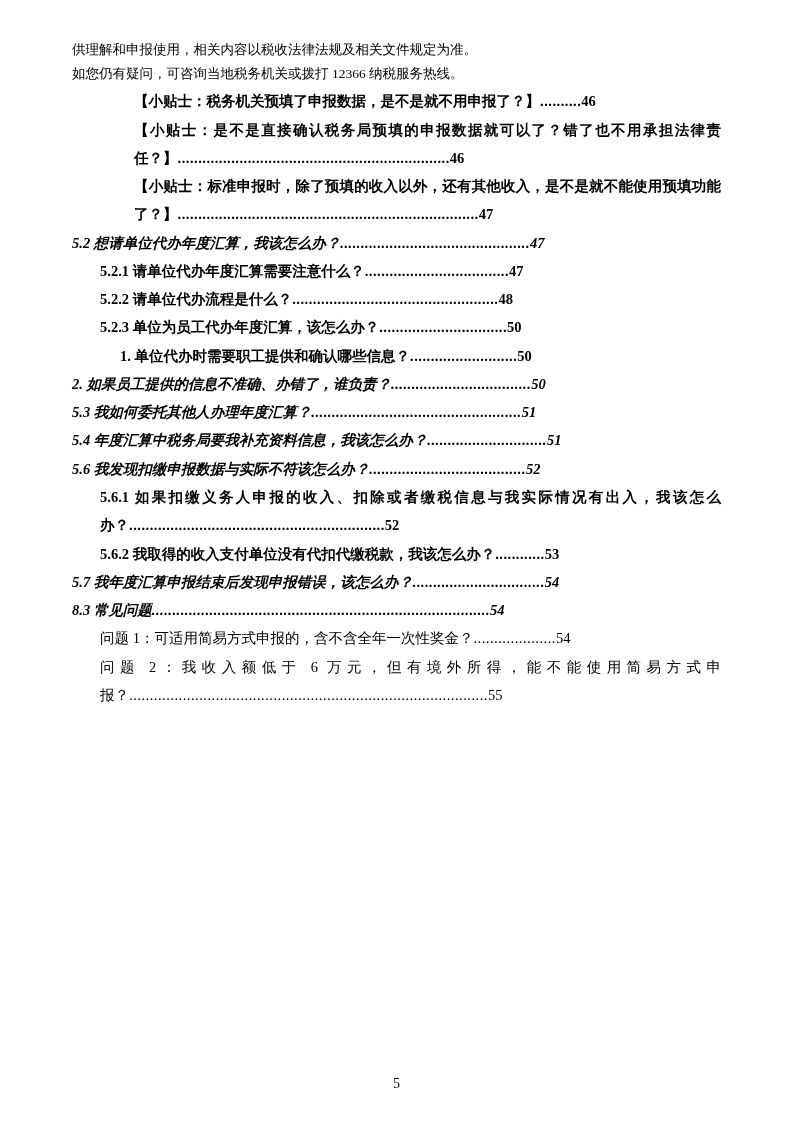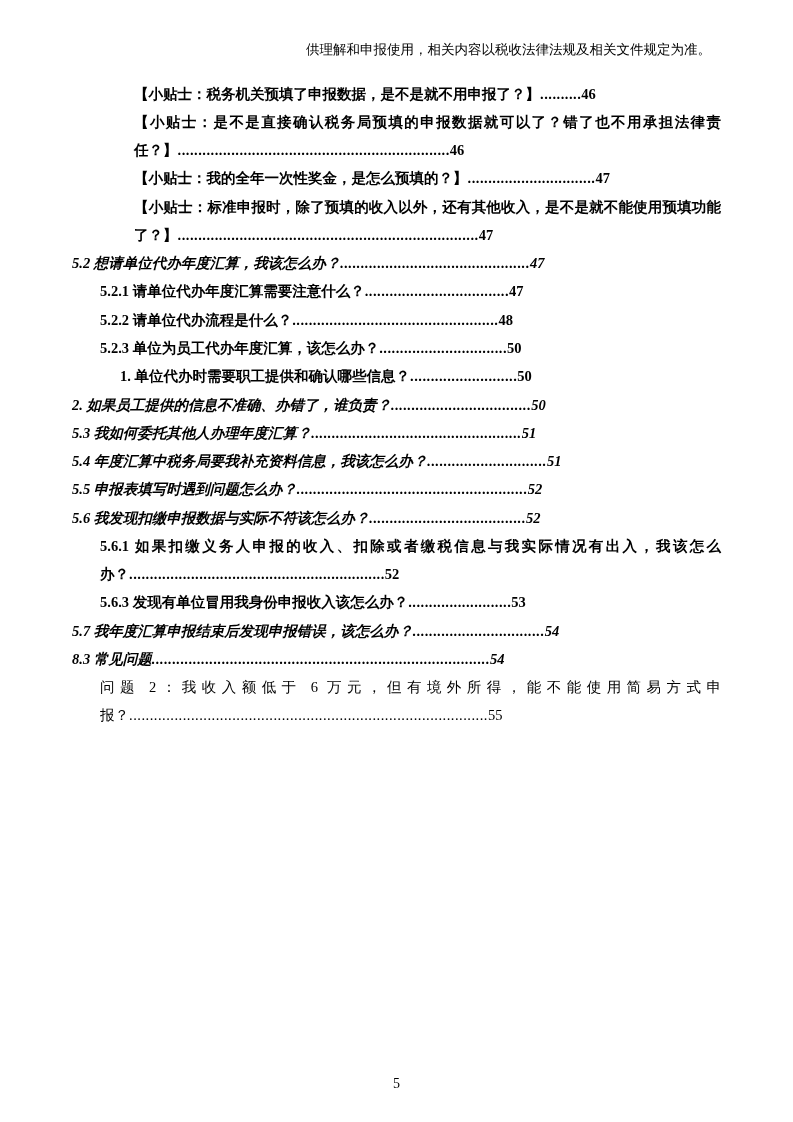--- a/index.html
+++ b/index.html
@@ -15,25 +15,25 @@
     position: relative;
   }
   .page {
     width: 793px;
     height: 1122px;
     box-sizing: border-box;
     padding: 38px 72px 30px 72px;
     position: relative;
   }
   .header {
-    text-align: right;
+    text-align: left;
     font-size: 13.5px;
     line-height: 1.75;
     color: #000;
-    margin-bottom: 18px;
+    margin-bottom: 2px;
     padding-right: 10px;
   }
   .header div {
     white-space: nowrap;
   }
   .toc {
     margin-top: 0;
   }
   .toc-entry {
     display: block;
@@ -74,39 +74,39 @@
     text-justify: inter-character;
   }
 </style>
 </head>
 <body>
 
 <div class="page">
 
   <div class="header">
     <div>供理解和申报使用，相关内容以税收法律法规及相关文件规定为准。</div>
+    <div>如您仍有疑问，可咨询当地税务机关或拨打 12366 纳税服务热线。</div>
   </div>
 
   <div class="toc" id="toc-container">
       <div class="toc-entry tip bold just"><span class="txt">【小贴士：税务机关预填了申报数据，是不是就不用申报了？】</span><span class="dots">..........</span><span class="pg">46</span></div>
       <div class="toc-entry tip bold just"><span class="txt">【小贴士：是不是直接确认税务局预填的申报数据就可以了？错了也不用承担法律责任？】</span><span class="dots">..................................................................</span><span class="pg">46</span></div>
-      <div class="toc-entry tip bold just"><span class="txt">【小贴士：我的全年一次性奖金，是怎么预填的？】</span><span class="dots">...............................</span><span class="pg">47</span></div>
       <div class="toc-entry tip bold just"><span class="txt">【小贴士：标准申报时，除了预填的收入以外，还有其他收入，是不是就不能使用预填功能了？】</span><span class="dots">.........................................................................</span><span class="pg">47</span></div>
       <div class="toc-entry lvl0 bold just"><span class="txt">5.2 想请单位代办年度汇算，我该怎么办？</span><span class="dots">..............................................</span><span class="pg">47</span></div>
       <div class="toc-entry lvl1 bold just"><span class="txt">5.2.1 请单位代办年度汇算需要注意什么？</span><span class="dots">...................................</span><span class="pg">47</span></div>
       <div class="toc-entry lvl1 bold just"><span class="txt">5.2.2 请单位代办流程是什么？</span><span class="dots">..................................................</span><span class="pg">48</span></div>
       <div class="toc-entry lvl1 bold just"><span class="txt">5.2.3 单位为员工代办年度汇算，该怎么办？</span><span class="dots">...............................</span><span class="pg">50</span></div>
       <div class="toc-entry lvl2 bold just"><span class="txt">1. 单位代办时需要职工提供和确认哪些信息？</span><span class="dots">..........................</span><span class="pg">50</span></div>
       <div class="toc-entry lvl0 bold just"><span class="txt">2. 如果员工提供的信息不准确、办错了，谁负责？</span><span class="dots">..................................</span><span class="pg">50</span></div>
       <div class="toc-entry lvl0 bold just"><span class="txt">5.3 我如何委托其他人办理年度汇算？</span><span class="dots">...................................................</span><span class="pg">51</span></div>
       <div class="toc-entry lvl0 bold just"><span class="txt">5.4 年度汇算中税务局要我补充资料信息，我该怎么办？</span><span class="dots">.............................</span><span class="pg">51</span></div>
-      <div class="toc-entry lvl0 bold just"><span class="txt">5.5 申报表填写时遇到问题怎么办？</span><span class="dots">........................................................</span><span class="pg">52</span></div>
       <div class="toc-entry lvl0 bold just"><span class="txt">5.6 我发现扣缴申报数据与实际不符该怎么办？</span><span class="dots">......................................</span><span class="pg">52</span></div>
       <div class="toc-entry lvl1 bold just"><span class="txt">5.6.1 如果扣缴义务人申报的收入、扣除或者缴税信息与我实际情况有出入，我该怎么办？</span><span class="dots">..............................................................</span><span class="pg">52</span></div>
-      <div class="toc-entry lvl1 bold just"><span class="txt">5.6.3 发现有单位冒用我身份申报收入该怎么办？</span><span class="dots">.........................</span><span class="pg">53</span></div>
+      <div class="toc-entry lvl1 bold just"><span class="txt">5.6.2 我取得的收入支付单位没有代扣代缴税款，我该怎么办？</span><span class="dots">............</span><span class="pg">53</span></div>
       <div class="toc-entry lvl0 bold just"><span class="txt">5.7 我年度汇算申报结束后发现申报错误，该怎么办？</span><span class="dots">................................</span><span class="pg">54</span></div>
       <div class="toc-entry lvl0 bold just"><span class="txt">8.3 常见问题</span><span class="dots">..................................................................................</span><span class="pg">54</span></div>
+      <div class="toc-entry lvl1 just"><span class="txt">问题 1：可适用简易方式申报的，含不含全年一次性奖金？</span><span class="dots">....................</span><span class="pg">54</span></div>
       <div class="toc-entry lvl1 just"><span class="txt">问题 2：我收入额低于 6 万元，但有境外所得，能不能使用简易方式申报？</span><span class="dots">.......................................................................................</span><span class="pg">55</span></div>
     </div>
 
   <div class="footer">5</div>
 
 </div>
 
 </body></html>

